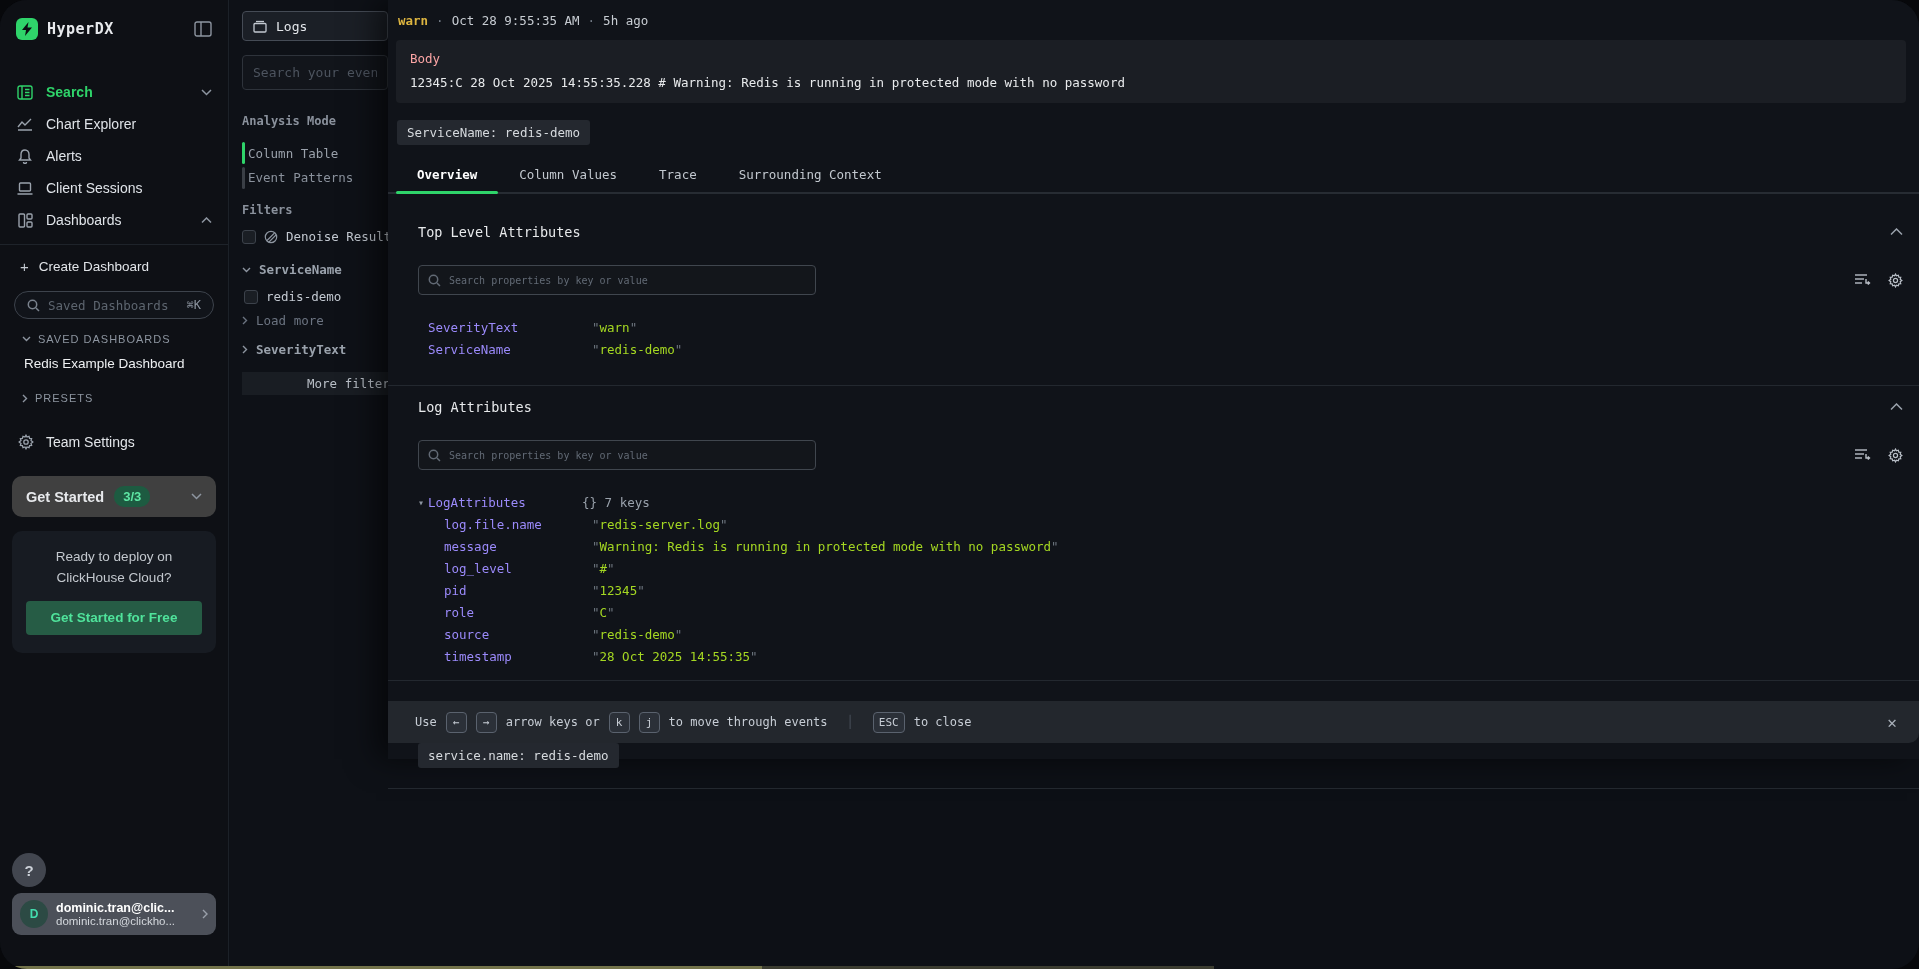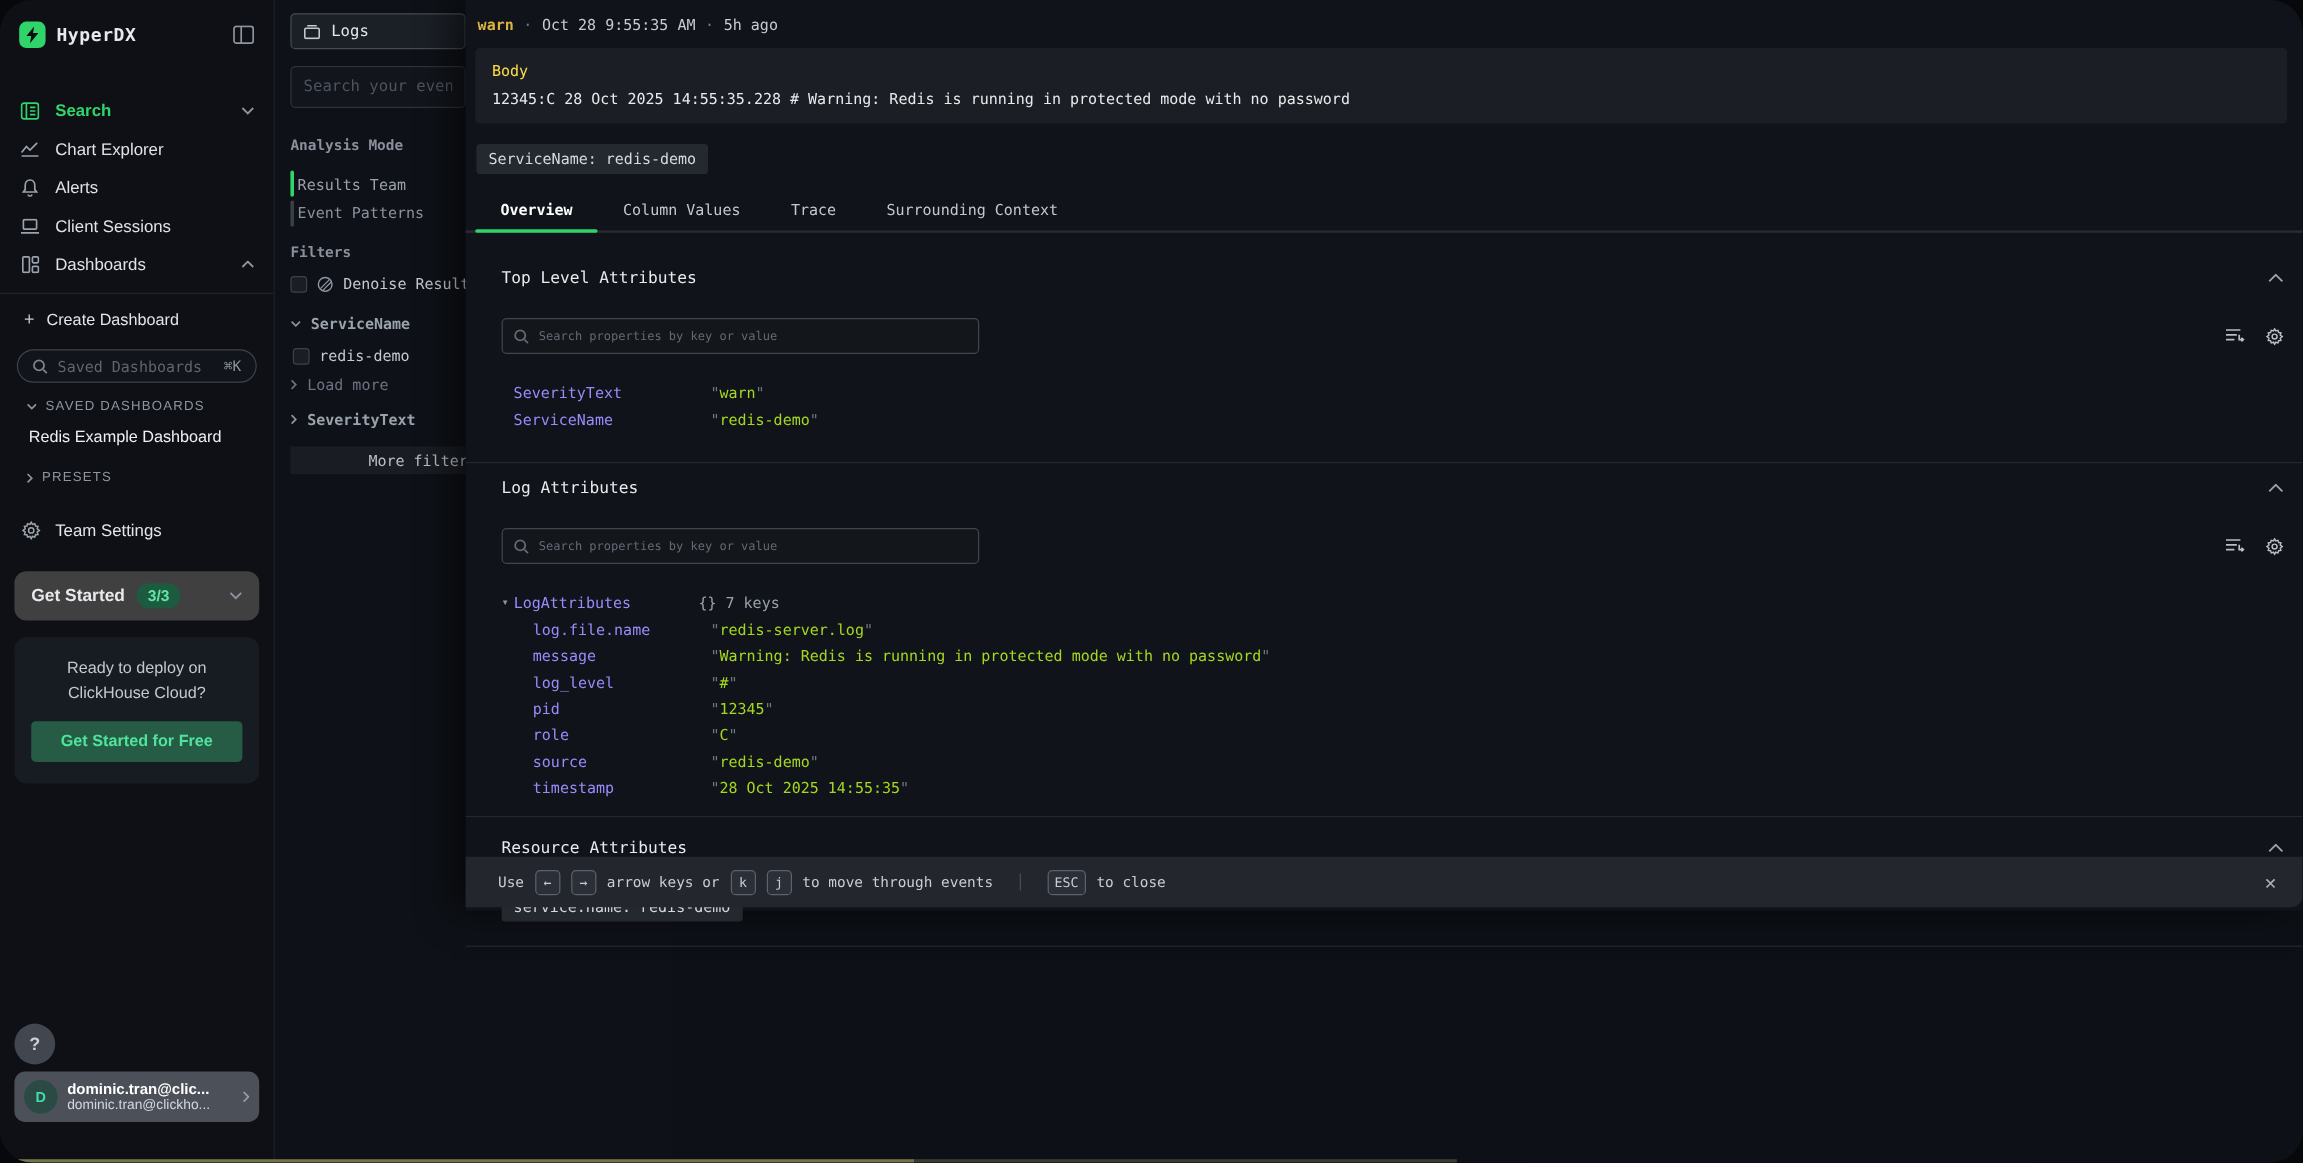--- a/index.html
+++ b/index.html
@@ -72,21 +72,21 @@
   .fc-chev { color:#8d95a0; font-size:11px; }
   .more-btn { position:absolute; left:12px; top:372px; width:300px; height:23px; background:#191d23; color:#b9bfc7; font-size:12.5px; display:flex; align-items:center; padding-left:65px; cursor:pointer; }
 
   
   .overlay { position:absolute; left:388px; top:0; width:1531px; height:759px; background:#101319; box-shadow:-12px 0 28px rgba(0,0,0,.55); }
   .hdr-row { display:flex; align-items:center; gap:8px; padding:13px 0 0 10px; font-size:12.5px; }
   .sev-warn { color:#dcb440; font-weight:bold; }
   .hdr-dim { color:#747c87; }
   .hdr-time { color:#c7ccd2; }
   .body-panel { margin:12px 13px 0 8px; background:#1b1e24; border-radius:4px; padding:11px 14px 13px 14px; }
-  .body-label { color:#fde047; font-size:12.5px; }
+  .body-label { color:#fca5a5; font-size:12.5px; }
   .body-text { margin-top:9px; color:#e8eaec; font-size:12.5px; }
   .tag { display:inline-flex; align-items:center; height:25px; background:#24282f; border-radius:3px; padding:0 10px; color:#d6dade; font-size:12.5px; }
   .tag-row { margin:17px 0 0 9px; }
   .tabs { display:flex; margin-top:13px; border-bottom:2px solid #272c33; padding-left:8px; }
   .tab { padding:9px 21px 10px 21px; font-size:12.5px; color:#c2c8cf; cursor:pointer; position:relative; }
   .tab.active { color:#ffffff; font-weight:bold; }
   .tab.active::after { content:""; position:absolute; left:0; right:0; bottom:-2px; height:3px; background:#2fd46a; border-radius:2px; }
   .section { padding:0 16px 0 30px; border-bottom:1px solid #23282f; position:relative; }
   .sec-head { display:flex; align-items:center; }
   .sec-title { font-size:13.5px; color:#e8eaec; }
@@ -102,21 +102,21 @@
   .kv-key { width:164px; color:#9b8afb; flex-shrink:0; }
   .kv-row.child { padding-left:26px; }
   .kv-row.child .kv-key { width:148px; }
   .kv-val { color:#a4d722; }
   .kv-val::before, .kv-val::after { content:'"'; color:#6f7781; }
   .kv-meta { color:#9aa2ac; }
   .kv-caret { color:#8d95a0; font-size:10px; margin-right:4px; }
   .parent-row { padding-left:0; }
   .res-tag-row { margin-top:28px; }
 
-  .footer-bar { position:absolute; left:0; bottom:3px; width:100%; height:42px; background:#23272d; border-radius:0 0 10px 0; display:flex; align-items:center; padding:0 22px 0 27px; font-size:12px; color:#c7cdd5; gap:9px; }
+  .footer-bar { position:absolute; left:0; bottom:16px; width:100%; height:42px; background:#23272d; border-radius:0 0 10px 0; display:flex; align-items:center; padding:0 22px 0 27px; font-size:12px; color:#c7cdd5; gap:9px; }
   .key-cap { min-width:21px; height:21px; border:1px solid #5a626e; border-radius:4px; background:#2b3038; display:inline-flex; align-items:center; justify-content:center; padding:0 5px; font-size:11px; color:#c7cdd5; }
   .foot-sep { color:#4a515c; margin:0 10px; }
   .foot-close { margin-left:auto; color:#a9b0b9; font-size:16px; cursor:pointer; }
 
   .bottom-strip { position:absolute; left:0; bottom:0; width:762px; height:3px; background:#74744b; z-index:30; }
   .bottom-strip2 { position:absolute; left:762px; bottom:0; width:452px; height:3px; background:#3c3d31; z-index:30; }
 </style>
 </head>
 <body>
 
@@ -282,21 +282,21 @@
       <svg width="14" height="13" viewBox="0 0 14 13" fill="none" stroke="#c3c9d1" stroke-width="1.3">
           <rect x="1" y="3.5" width="12" height="8.5" rx="1"></rect>
           <line x1="3" y1="1.5" x2="11" y2="1.5"></line>
         </svg>
       <span>Logs</span>
     </div>
     <input class="evt-search" placeholder="Search your events" style="">
 
     <div class="fc-label" style="top:114px">Analysis Mode</div>
     <div class="mode-bar" style="top:142px; height:22px; background:#2fd46a"></div>
-    <div class="mode-opt" style="top:146px">Results Team</div>
+    <div class="mode-opt" style="top:146px">Column Table</div>
     <div class="mode-bar" style="top:167px; height:22px; background:#3a3f46"></div>
     <div class="mode-opt" style="top:170px; color:#8a919c">Event Patterns</div>
 
     <div class="fc-label" style="top:203px">Filters</div>
 
     <div class="fc-row" style="left:12px; top:229px; color:#c3c9d1">
       <span class="chk"></span>
       <svg width="14" height="14" viewBox="0 0 14 14">
           <circle cx="7" cy="7" r="5.7" fill="none" stroke="#8d95a0" stroke-width="1.2"></circle>
           <path d="M3 10.5 L10.5 3 M5 12 L12 5" stroke="#8d95a0" stroke-width="1.1"></path>

